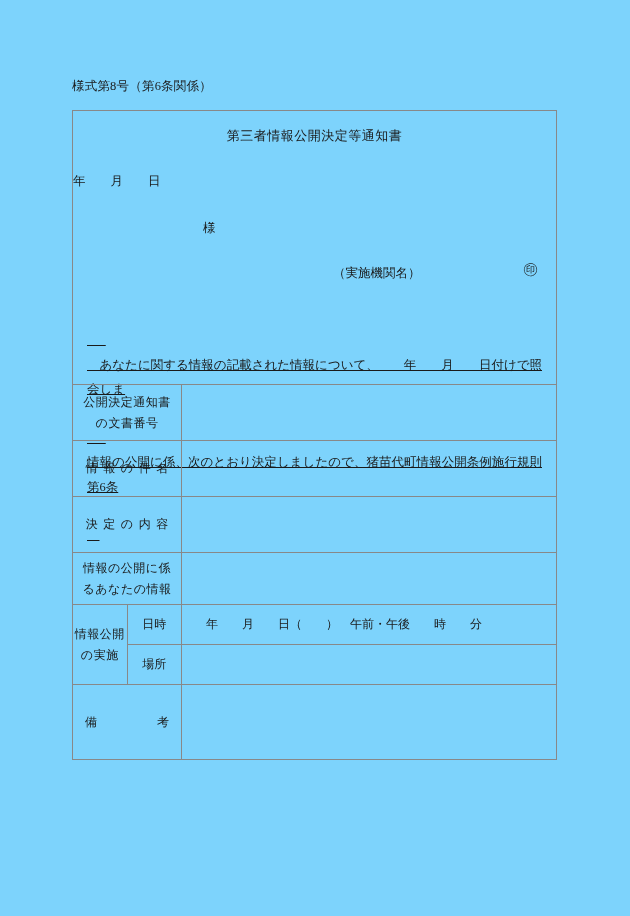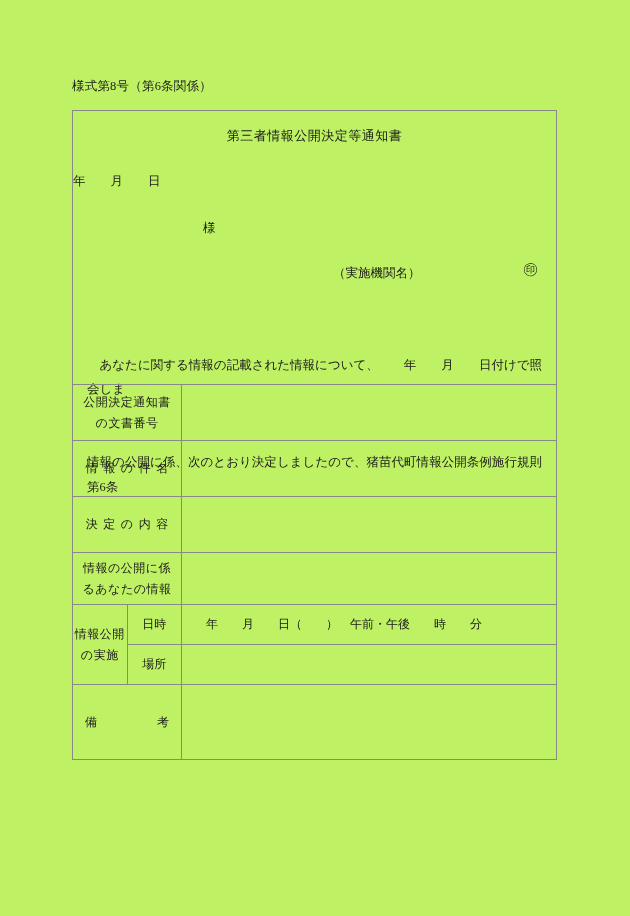--- a/index.html
+++ b/index.html
@@ -13,21 +13,21 @@
     font-family: "Liberation Serif", "DejaVu Serif", serif;
     color: #1a1a1a;
     position: relative;
     overflow: hidden;
   }
   .page {
     position: absolute;
     top: 0; left: 0;
     width: 630px;
     height: 916px;
-    background: #bef264;
+    background: #7dd3fc;
   }
   
   .form-number {
     position: absolute;
     left: 72px;
     top: 78px;
     font-size: 12.5px;
     letter-spacing: 0.2px;
     white-space: nowrap;
   }
@@ -78,20 +78,21 @@
     line-height: 1;
   }
   .body-text {
     font-size: 12.5px;
     line-height: 1.95;
     margin-top: 22px;
     padding: 0 14px 16px 14px;
     text-align: justify;
     white-space: pre-wrap;
     text-indent: 0;
+    text-decoration: underline;
   }
 
   
   table.form-table {
     position: absolute;
     left: 72px;
     top: 384px;
     width: 485px;
     border-collapse: collapse;
     table-layout: fixed;

